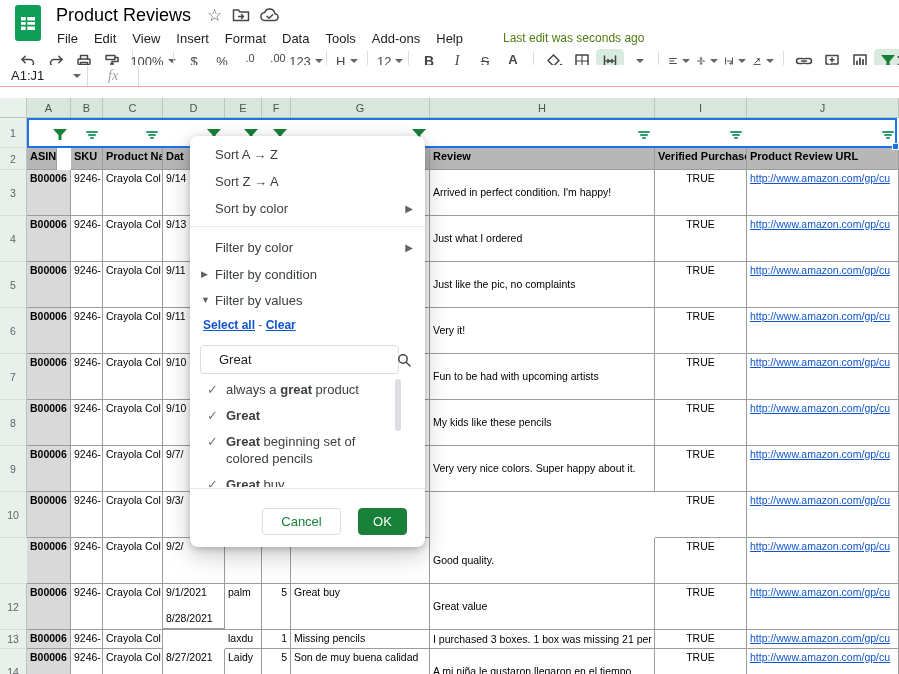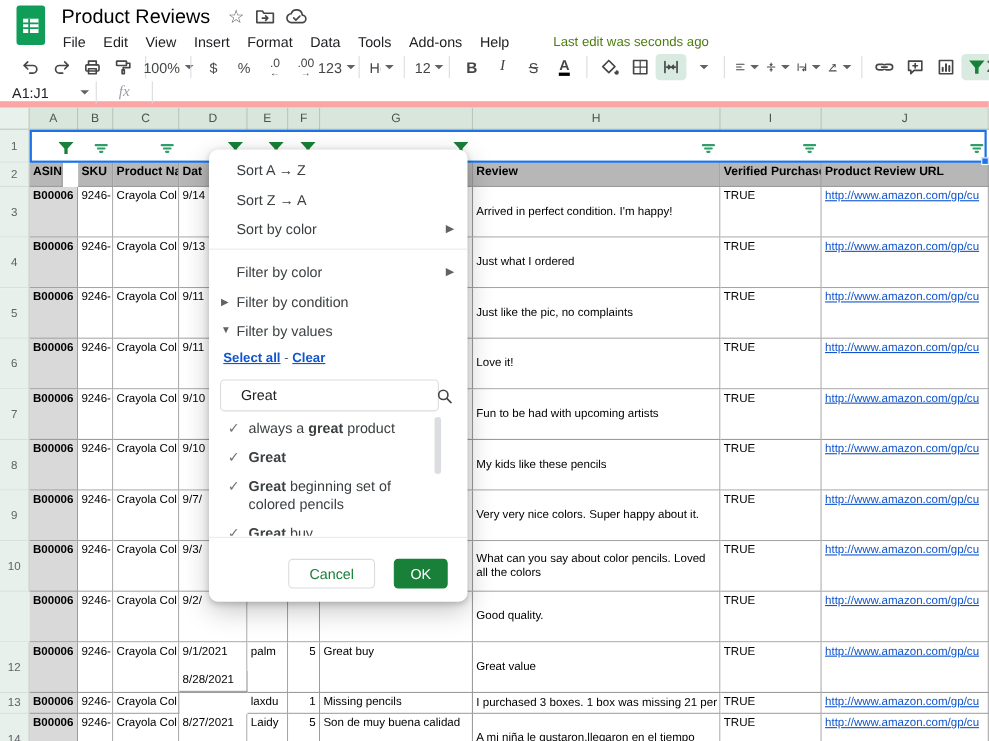--- a/index.html
+++ b/index.html
@@ -30,41 +30,41 @@
   .ic{stroke:#444746;fill:none;stroke-width:1.5;stroke-linecap:round;stroke-linejoin:round}
   .fontname{width:76px;text-align:left;font-size:13px;color:#444746;overflow:hidden;white-space:nowrap}
   .fsz{width:34px;display:flex;justify-content:space-between;align-items:center}
   .bld{font-weight:bold;font-size:14px}.itl{font-style:italic;font-size:14px;font-family:"Liberation Serif",serif}
   .stk{font-size:13px;text-decoration:line-through}
   .tclr{font-size:13px;font-weight:bold;border-bottom:3px solid #000;line-height:13px}
   .dec{display:flex;flex-direction:column;align-items:center;font-size:11px;line-height:10px;color:#444746}
   .dec .ar{font-size:9px;line-height:7px}
   #sigma{position:absolute;right:-7px;top:52px;font-size:15px;color:#444746}
   
-  #formulabar{position:absolute;top:76px;left:0;width:899px;height:22px;display:flex;align-items:center;
-              border-bottom:6px solid #fca5a5;box-sizing:border-box;background:#fff}
+  #formulabar{position:absolute;top:65px;left:0;width:899px;height:22px;display:flex;align-items:center;
+              border-bottom:1px solid #fca5a5;box-sizing:border-box;background:#fff}
   #namebox{font-size:13px;color:#202124;padding-left:11px;width:58px}
   #fx{font-family:"Liberation Serif",serif;font-style:italic;font-size:14px;color:#9aa0a6;margin:4px 14px}
   
   #sheet{position:absolute;top:98px;left:0;width:899px;height:576px;overflow:hidden;background:#fff}
   #colstripbg{position:absolute;left:0;top:0;width:899px;height:20px;background:#d8e6dc;
               border-bottom:1px solid #b9c8be;box-sizing:border-box}
   #corner{position:absolute;left:0;top:0;width:27px;height:20px;background:#e9f1ec;
           border-right:1px solid #b9c8be;border-bottom:1px solid #b9c8be;box-sizing:border-box}
   .colhdr{position:absolute;top:0;height:20px;font-size:11px;color:#46584d;display:flex;align-items:center;
           justify-content:center;border-right:1px solid rgba(0,0,0,.14);box-sizing:border-box}
   .rowhdr{position:absolute;left:0;width:27px;background:#e7f0ea;font-size:10.5px;color:#5f6368;
           display:flex;align-items:center;justify-content:center;border-right:1px solid #b9c8be;
           border-bottom:1px solid rgba(0,0,0,.07);box-sizing:border-box}
   .cell{position:absolute;background:#fff;font-size:10.5px;color:#000;padding:2px 3px;overflow:hidden;
         white-space:nowrap;border-right:1px solid #9c9c9c;border-bottom:1px solid #9c9c9c;box-sizing:border-box}
   .cell.hcell{background:#b7b7b7;font-weight:bold;font-size:11px}
   .cell.asin{background:#d9d9d9;font-weight:bold}
   .cell.num{text-align:right}
-  .cell.bool{text-align:left}
+  .cell.bool{text-align:center}
   .cell.rev{display:flex;align-items:center;white-space:normal;line-height:13px;padding-top:0;padding-bottom:0}
   .cell.rev.one{white-space:nowrap}
   .urltxt{color:#1155cc;text-decoration:underline}
   .fbtn{position:absolute;top:31px;width:14px;height:12px;display:flex;flex-direction:column;
         align-items:center;justify-content:center;gap:1px;z-index:3}
   .fbtn i{display:block;height:2px;background:#2f9e68;border-radius:1px}
   .fbtn .l1{width:12px}.fbtn .l2{width:8px}.fbtn .l3{width:4px}
   #selection{position:absolute;left:27px;top:20px;width:870px;height:30px;border:2px solid #1a73e8;
              box-sizing:border-box;z-index:5;pointer-events:none}
   #fillhandle{position:absolute;right:-4px;bottom:-4px;width:7px;height:7px;background:#1a73e8;
@@ -375,21 +375,21 @@
     <div class="cell rev" style="left: 430px; top: 164px; width: 225px; height: 46px;">Just like the pic, no complaints</div>
     <div class="cell bool" style="left: 655px; top: 164px; width: 92px; height: 46px;">TRUE</div>
     <div class="cell url" style="left: 747px; top: 164px; width: 152px; height: 46px;"><span class="urltxt">http://www.amazon.com/gp/cu</span></div>
     <div class="cell asin" style="left: 27px; top: 210px; width: 44px; height: 46px;">B00006</div>
     <div class="cell" style="left: 71px; top: 210px; width: 32px; height: 46px;">9246-</div>
     <div class="cell" style="left: 103px; top: 210px; width: 60px; height: 46px;">Crayola Col</div>
     <div class="cell" style="left: 163px; top: 210px; width: 62px; height: 46px;">9/11</div>
     <div class="cell" style="left: 225px; top: 210px; width: 37px; height: 46px;"></div>
     <div class="cell num" style="left: 262px; top: 210px; width: 29px; height: 46px;"></div>
     <div class="cell" style="left: 291px; top: 210px; width: 139px; height: 46px;"></div>
-    <div class="cell rev" style="left: 430px; top: 210px; width: 225px; height: 46px;">Love it!</div>
+    <div class="cell rev" style="left: 430px; top: 210px; width: 225px; height: 46px;">Very it!</div>
     <div class="cell bool" style="left: 655px; top: 210px; width: 92px; height: 46px;">TRUE</div>
     <div class="cell url" style="left: 747px; top: 210px; width: 152px; height: 46px;"><span class="urltxt">http://www.amazon.com/gp/cu</span></div>
     <div class="cell asin" style="left: 27px; top: 256px; width: 44px; height: 46px;">B00006</div>
     <div class="cell" style="left: 71px; top: 256px; width: 32px; height: 46px;">9246-</div>
     <div class="cell" style="left: 103px; top: 256px; width: 60px; height: 46px;">Crayola Col</div>
     <div class="cell" style="left: 163px; top: 256px; width: 62px; height: 46px;">9/10</div>
     <div class="cell" style="left: 225px; top: 256px; width: 37px; height: 46px;"></div>
     <div class="cell num" style="left: 262px; top: 256px; width: 29px; height: 46px;"></div>
     <div class="cell" style="left: 291px; top: 256px; width: 139px; height: 46px;"></div>
     <div class="cell rev" style="left: 430px; top: 256px; width: 225px; height: 46px;">Fun to be had with upcoming artists</div>
@@ -415,21 +415,20 @@
     <div class="cell rev" style="left: 430px; top: 348px; width: 225px; height: 46px;">Very very nice colors. Super happy about it.</div>
     <div class="cell bool" style="left: 655px; top: 348px; width: 92px; height: 46px;">TRUE</div>
     <div class="cell url" style="left: 747px; top: 348px; width: 152px; height: 46px;"><span class="urltxt">http://www.amazon.com/gp/cu</span></div>
     <div class="cell asin" style="left: 27px; top: 394px; width: 44px; height: 46px;">B00006</div>
     <div class="cell" style="left: 71px; top: 394px; width: 32px; height: 46px;">9246-</div>
     <div class="cell" style="left: 103px; top: 394px; width: 60px; height: 46px;">Crayola Col</div>
     <div class="cell" style="left: 163px; top: 394px; width: 62px; height: 46px;">9/3/</div>
     <div class="cell" style="left: 225px; top: 394px; width: 37px; height: 46px;"></div>
     <div class="cell num" style="left: 262px; top: 394px; width: 29px; height: 46px;"></div>
     <div class="cell" style="left: 291px; top: 394px; width: 139px; height: 46px;"></div>
-    <div class="cell rev" style="left: 430px; top: 394px; width: 225px; height: 46px;">What can you say about color pencils. Loved all the colors</div>
     <div class="cell bool" style="left: 655px; top: 394px; width: 92px; height: 46px;">TRUE</div>
     <div class="cell url" style="left: 747px; top: 394px; width: 152px; height: 46px;"><span class="urltxt">http://www.amazon.com/gp/cu</span></div>
     <div class="cell asin" style="left: 27px; top: 440px; width: 44px; height: 46px;">B00006</div>
     <div class="cell" style="left: 71px; top: 440px; width: 32px; height: 46px;">9246-</div>
     <div class="cell" style="left: 103px; top: 440px; width: 60px; height: 46px;">Crayola Col</div>
     <div class="cell" style="left: 163px; top: 440px; width: 62px; height: 46px;">9/2/</div>
     <div class="cell" style="left: 225px; top: 440px; width: 37px; height: 46px;"></div>
     <div class="cell num" style="left: 262px; top: 440px; width: 29px; height: 46px;"></div>
     <div class="cell" style="left: 291px; top: 440px; width: 139px; height: 46px;"></div>
     <div class="cell rev" style="left: 430px; top: 440px; width: 225px; height: 46px;">Good quality.</div>

